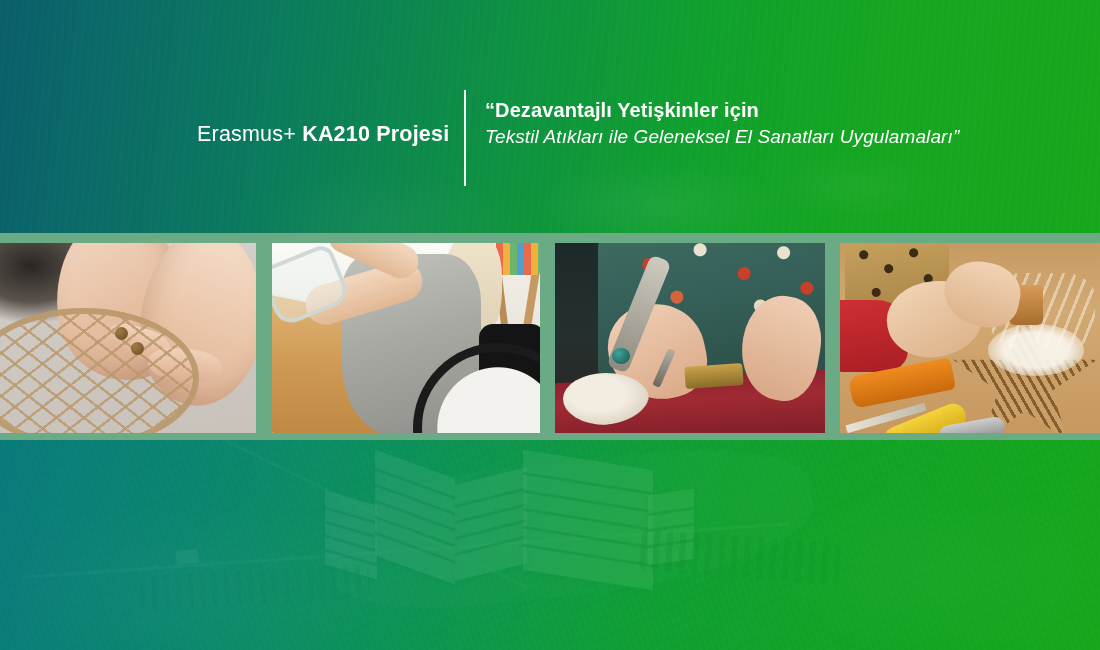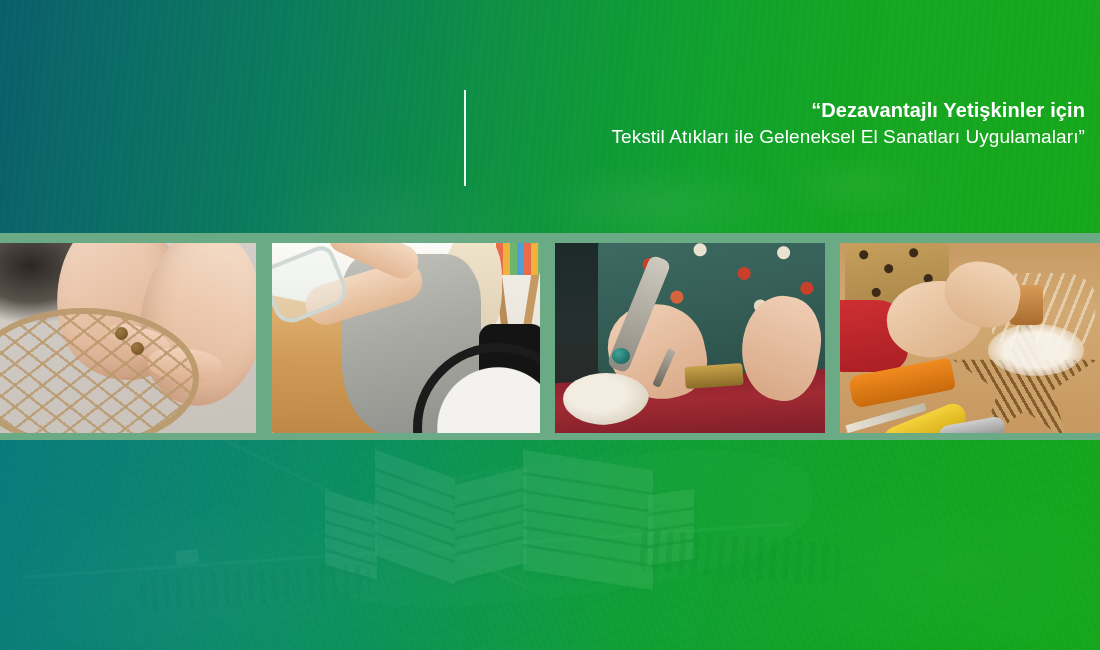--- a/index.html
+++ b/index.html
@@ -64,35 +64,35 @@
     width:1.6px; height:96px;
     background:rgba(255,255,255,.92);
   }
 
   
   .title-block {
     position:absolute;
     left:485px; top:98px;
     color:#ffffff;
     width:600px;
-    text-align:right;
   }
   .title-l1, .title-l2 {
     font-size:20px;
     font-weight:700;
     line-height:25px;
     white-space:nowrap;
     letter-spacing:.1px;
   }
   .title-l3 {
     font-size:19px;
     font-weight:400;
     line-height:27px;
     white-space:nowrap;
     letter-spacing:.1px;
+    font-style:italic;
   }
 
   
   .photo-strip {
     position:absolute;
     left:0; top:233px;
     width:1100px; height:207px;
     background:#6aab86;
   }
   .photo {
@@ -523,20 +523,23 @@
   }
 </style>
 </head>
 <body>
 
 <div id="banner">
 
   <div class="header-band">
     <div class="header-texture"></div>
 
+    <div class="brand-line">
+      <span class="light">Erasmus+ </span><span class="bold">KA210 Projesi</span>
+    </div>
 
     <div class="divider"></div>
 
     <div class="title-block">
       <div class="title-l1">“Dezavantajlı Yetişkinler için</div>
       <div class="title-l3">Tekstil Atıkları ile Geleneksel El Sanatları Uygulamaları”</div>
     </div>
   </div>
 
   <div class="photo-strip">

